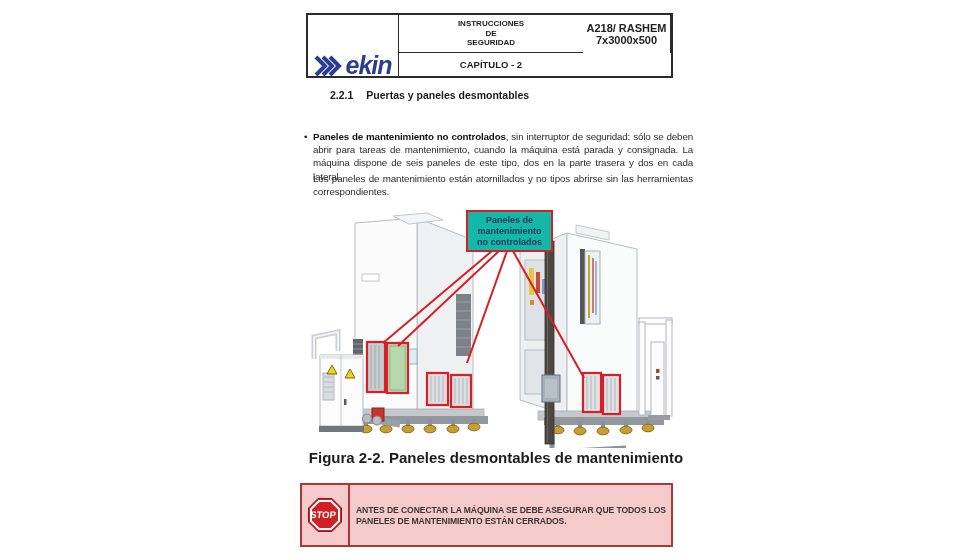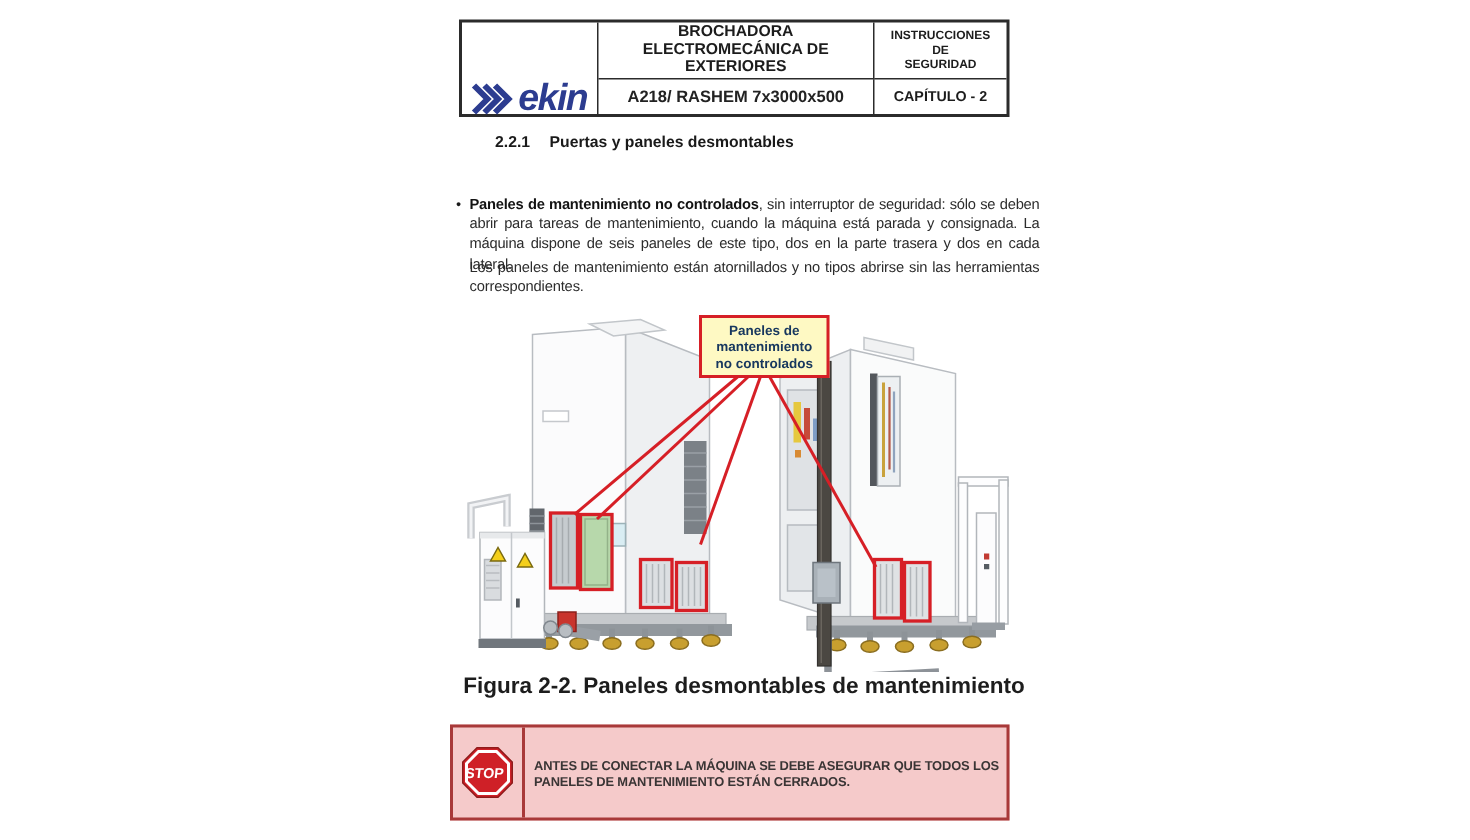--- a/index.html
+++ b/index.html
@@ -29,21 +29,21 @@
   .p-intro{left:288px;top:103px;width:405px;}
   .bullet-row{position:absolute;left:304px;top:130px;width:389px;display:flex;}
   .bullet-glyph{width:9px;font-size:9.8px;line-height:13.2px;color:#1a1a1a;flex:none;}
   .bullet-body{font-size:9.8px;line-height:13.2px;letter-spacing:-0.15px;text-align:justify;color:#2c2c2c;}
   .p-note{left:313px;top:172px;width:380px;}
   .bold{font-weight:bold;color:#131313;}
 
   
   .fig-svg{position:absolute;left:296px;top:203px;}
   .callout{position:absolute;left:466px;top:210px;width:87px;height:42px;box-sizing:border-box;
-           background:#fef9c3;border:2.5px solid #d61f26;display:flex;align-items:center;justify-content:center;
+           background:#14b8a6;border:2.5px solid #d61f26;display:flex;align-items:center;justify-content:center;
            text-align:center;font-weight:bold;font-size:9px;line-height:11px;color:#17375e;white-space:pre-line;}
   .fig-caption{position:absolute;left:296px;top:449px;width:400px;text-align:center;
                font-weight:bold;font-size:15px;color:#1d1d1d;}
 
   
   .warnbox{position:absolute;left:300px;top:483px;width:373px;height:64px;box-sizing:border-box;
            background:#f5caca;border:2px solid #a83939;display:flex;}
   .warn-icon-cell{width:46px;flex:none;border-right:2px solid #a83939;display:flex;
                   align-items:center;justify-content:center;}
   .warn-text-cell{flex:1;padding:3px 5px 2px 6px;display:flex;flex-direction:column;justify-content:center;}
@@ -60,23 +60,20 @@
     <div class="cell logo-cell">
       <div class="logo-wrap">
         <svg width="28" height="24" viewBox="0 0 28 24">
           <path d="M2 3 L11 12 L2 21" fill="none" stroke="#2c3c90" stroke-width="4"></path>
           <path d="M9 3 L18 12 L9 21" fill="none" stroke="#2c3c90" stroke-width="4"></path>
           <path d="M16 3 L25 12 L16 21" fill="none" stroke="#2c3c90" stroke-width="4"></path>
         </svg>
         <span class="logo-text">ekin</span>
       </div>
     </div>
-    <div class="cell title-cell">BROCHADORA
-ELECTROMECÁNICA DE
-EXTERIORES</div>
     <div class="cell doctype-cell">INSTRUCCIONES
 DE
 SEGURIDAD</div>
     <div class="cell model-cell">A218/ RASHEM 7x3000x500</div>
     <div class="cell chapter-cell">CAPÍTULO - 2</div>
   </div>
 
   <div class="sec-heading">
     <span class="num">2.2.1</span><span>Puertas y paneles desmontables</span>
   </div>

